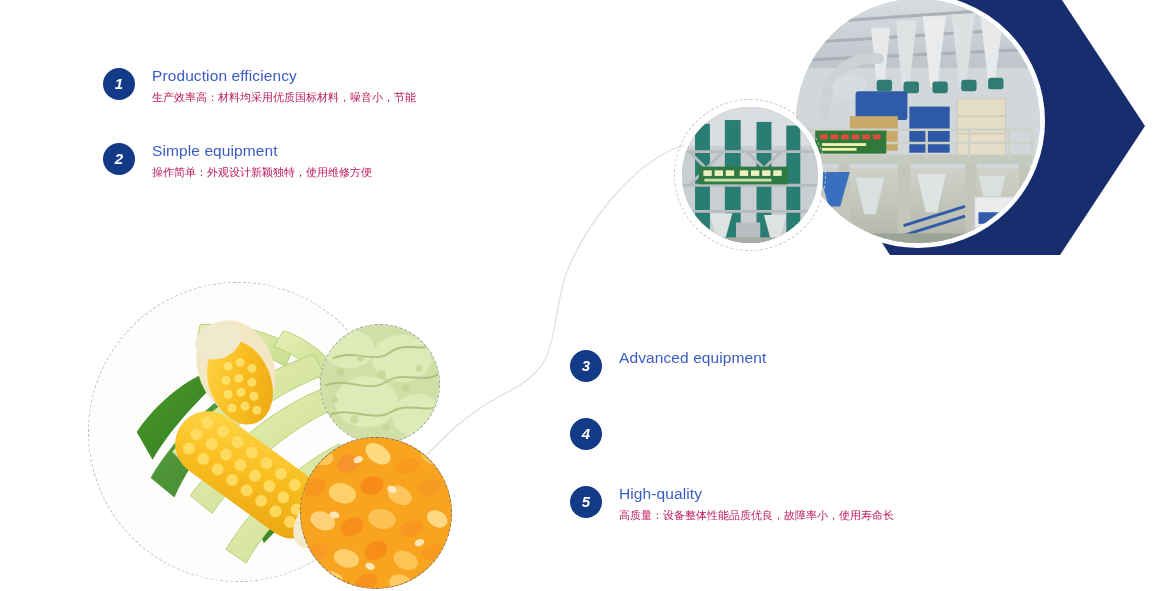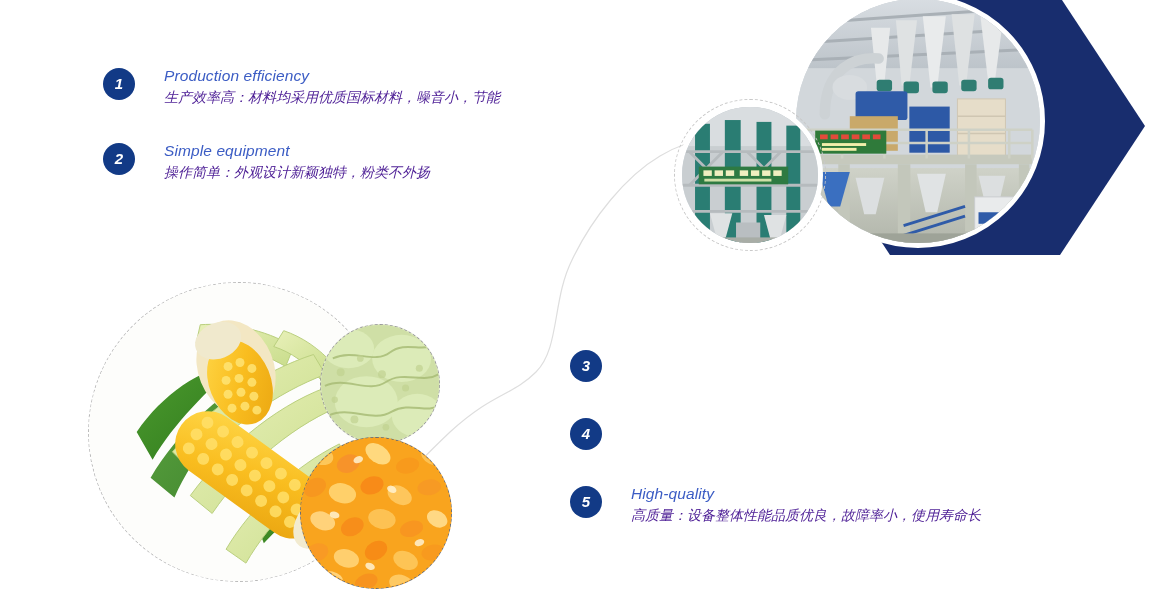--- a/index.html
+++ b/index.html
@@ -55,37 +55,36 @@
     font-style: italic;
     font-weight: 600;
     line-height: 32px;
     text-align: center;
     margin-top: 2px;
     letter-spacing: 0;
     user-select: none;
   }
 
   .feature-text {
-    margin-left: 29px;
+    margin-left: 17px;
     padding-top: 0px;
-    font-style: italic;
   }
 
   .feature-title {
     color: #3b5cc4;
     font-size: 15.5px;
     line-height: 19px;
     font-weight: 400;
     letter-spacing: 0.1px;
     white-space: nowrap;
   }
 
   .feature-desc {
-    color: #4c1d95;
-    font-size: 14px;
+    color: #be185d;
+    font-size: 11px;
     line-height: 21px;
     margin-top: 2px;
     white-space: nowrap;
     font-family: "DejaVu Sans", "Liberation Sans", sans-serif;
   }
 
   
   #hex-cluster {
     position: absolute;
     left: 676px;
@@ -189,31 +188,32 @@
       <div class="feature-text">
         <div class="feature-title">Production efficiency</div>
         <div class="feature-desc">生产效率高：材料均采用优质国标材料，噪音小，节能</div>
       </div>
     </div>
 
     <div class="feature-row">
       <div class="badge">2</div>
       <div class="feature-text">
         <div class="feature-title">Simple equipment</div>
-        <div class="feature-desc">操作简单：外观设计新颖独特，粉类不外扬</div>
+        <div class="feature-desc">操作简单：外观设计新颖独特，使用维修方便</div>
       </div>
     </div>
 
   </div>
 
   <div class="feature-group" id="feature-group-bottom">
 
     <div class="feature-row" style="margin-bottom:34px;">
       <div class="badge">3</div>
       <div class="feature-text">
+        <div class="feature-title">Advanced equipment</div>
       </div>
     </div>
 
     <div class="feature-row" style="margin-bottom:34px;">
       <div class="badge">4</div>
     </div>
 
     <div class="feature-row">
       <div class="badge">5</div>
       <div class="feature-text">

